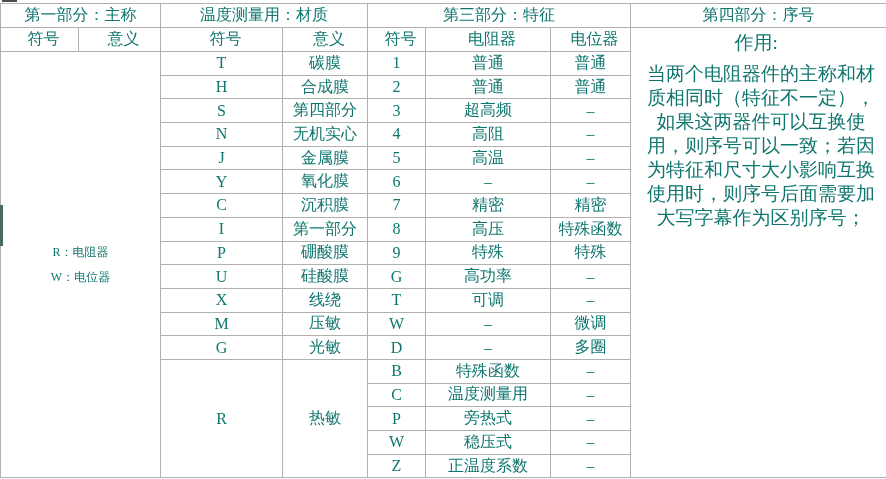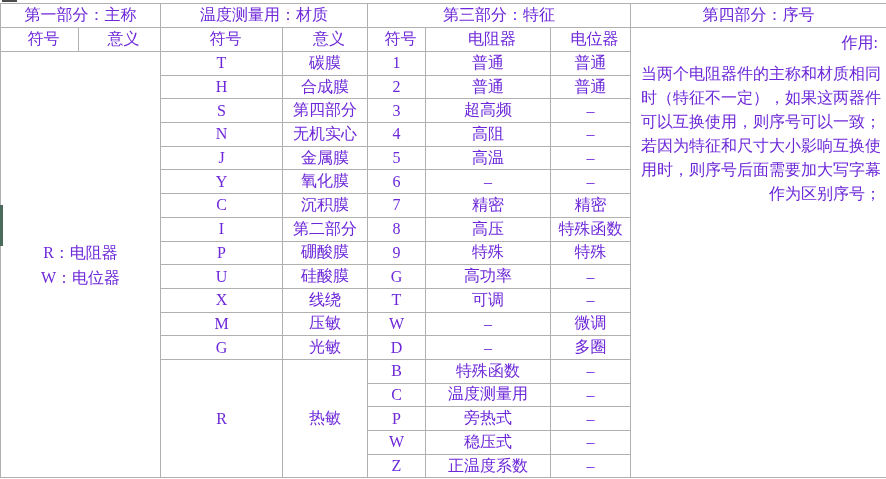--- a/index.html
+++ b/index.html
@@ -1,28 +1,28 @@
 <!DOCTYPE html>
 <html><head>
 <meta charset="utf-8">
 <style>
   html,body{margin:0;padding:0;background:#ffffff;width:886px;height:479px;overflow:hidden;}
   .screen{position:relative;width:886px;height:470px;background:#fff;
-          font-family:"Liberation Serif","DejaVu Serif",serif;color:#6d28d9;}
+          font-family:"Liberation Serif","DejaVu Serif",serif;color:#0f766e;}
   .top-mark{position:absolute;top:0;left:2px;width:15px;height:2px;background:#4d4d4d;}
   .green-marker{position:absolute;left:0;top:205px;width:3px;height:41px;background:#4a6a5b;}
   table.grid{position:absolute;top:3px;left:0;width:886px;border-collapse:collapse;table-layout:fixed;}
   .grid th,.grid td{border:1px solid #b0b0b0;font-weight:normal;font-size:16px;
           text-align:center;vertical-align:middle;padding:0;overflow:hidden;white-space:nowrap;}
   tr.title-row th{height:23px;}
   tr.head-row th{height:23px;padding-left:8px;}
   tr.data{height:23.7px;}
-  td.part1-cell{font-size:16px;line-height:25px;}
-  td.part4-cell{vertical-align:top;text-align:right;padding:3px 8px 0 3px;
-          font-size:16px;line-height:24px;white-space:normal;}
+  td.part1-cell{font-size:12px;line-height:25px;}
+  td.part4-cell{vertical-align:top;text-align:center;padding:3px 8px 0 3px;
+          font-size:19px;line-height:24px;white-space:normal;}
   .part4-text{width:240px;margin:7px;}
 </style>
 </head>
 <body>
 
 <div class="screen">
   <div class="top-mark"></div>
 
   <table class="grid">
     <colgroup>
@@ -107,21 +107,21 @@
     </tr>
     <tr class="data">
       <td>C</td>
       <td>沉积膜</td>
       <td>7</td>
       <td>精密</td>
       <td>精密</td>
     </tr>
     <tr class="data">
       <td>I</td>
-      <td>第二部分</td>
+      <td>第一部分</td>
       <td>8</td>
       <td>高压</td>
       <td>特殊函数</td>
     </tr>
     <tr class="data">
       <td>P</td>
       <td>硼酸膜</td>
       <td>9</td>
       <td>特殊</td>
       <td>特殊</td>

